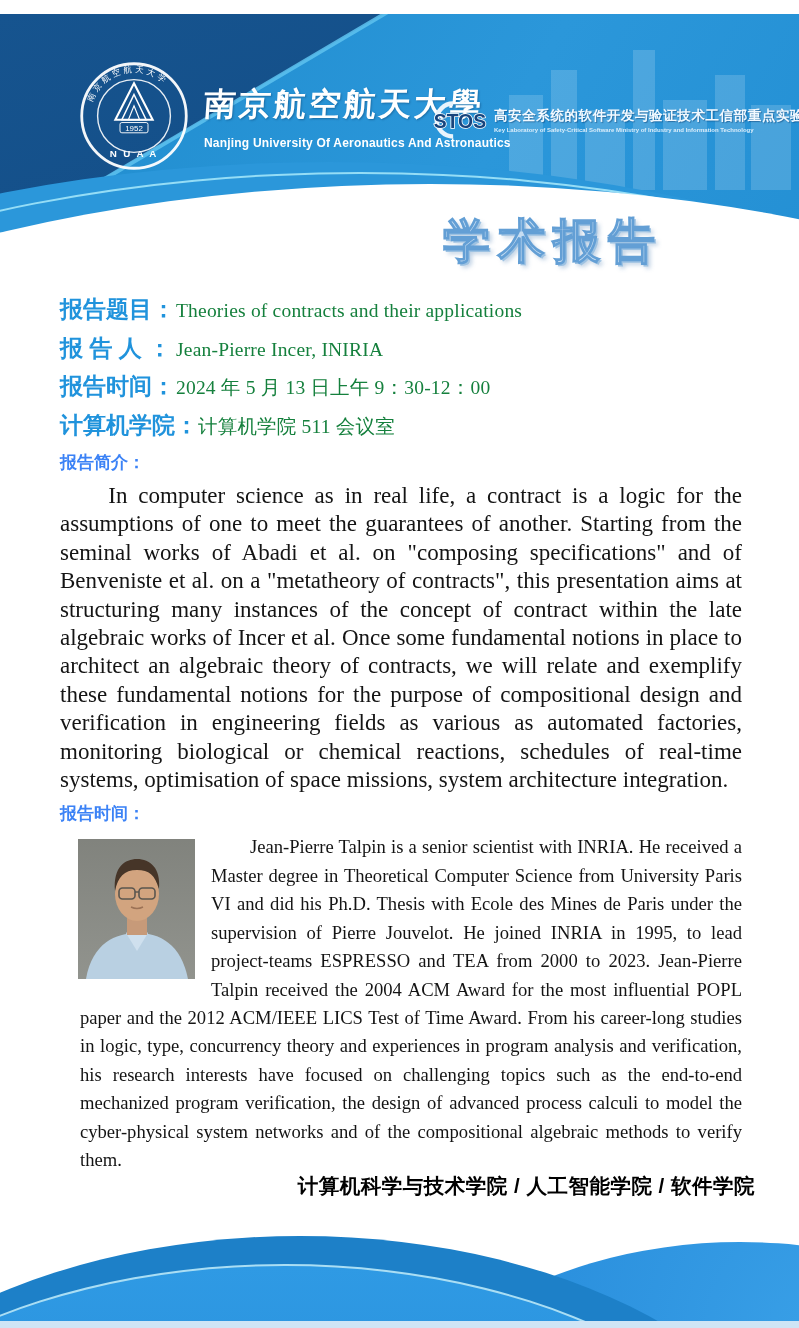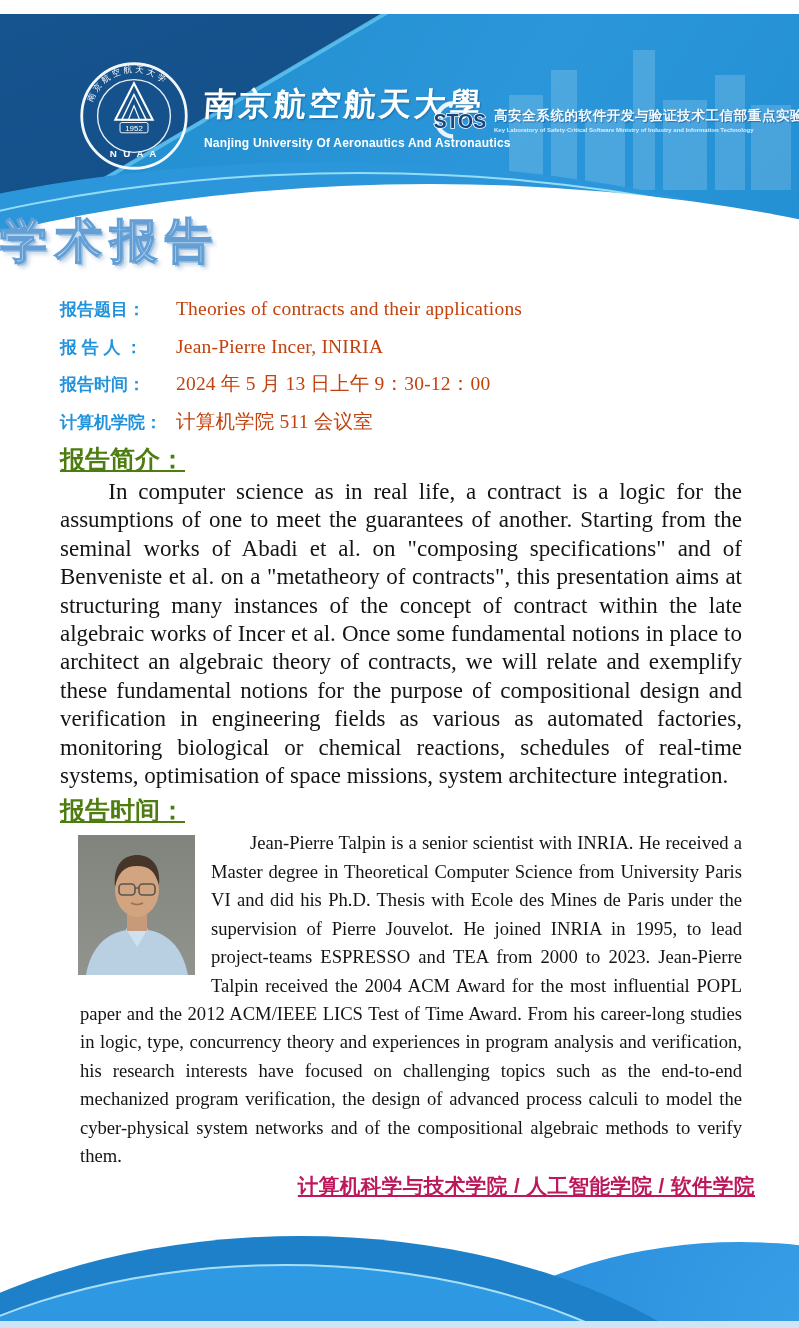--- a/index.html
+++ b/index.html
@@ -46,58 +46,58 @@
     color:#f2f9ff; font-size:13.5px; font-weight:700; letter-spacing:.6px; white-space:nowrap;
     font-family:"Liberation Serif","DejaVu Serif",serif; text-shadow:1px 1px 1px rgba(10,60,110,.5);
   }
   .lab-en {
     color:#d9edfb; font-size:6px; font-weight:700; margin-top:2px; white-space:nowrap;
     font-family:"Liberation Sans","DejaVu Sans",sans-serif;
   }
 
   
   .poster-title {
-    position:absolute; top:210px; left:0; width:663px; text-align:left;
+    position:absolute; top:210px; left:0; width:663px; text-align:right;
     font-size:47px; font-weight:700; letter-spacing:8px;
     color:#c6ddf2; -webkit-text-stroke:1.2px #639fd5;
     text-shadow:2px 2px 0 #9dc2e2, 4px 4px 4px rgba(70,120,175,.35);
     font-family:"Liberation Serif","DejaVu Serif",serif; z-index:5;
   }
 
   
   .content { position:absolute; top:296px; left:60px; width:682px; color:#1b1b1b; }
   .field-row { display:flex; align-items:baseline; line-height:26px; margin-bottom:10.5px; }
   .field-label {
-    flex:0 0 116px; color:#2093dc; font-weight:700; font-size:17px;
+    flex:0 0 116px; color:#2093dc; font-weight:700; font-size:23px;
     font-family:"Liberation Sans","DejaVu Sans",sans-serif; white-space:nowrap;
   }
-  .field-value { font-size:19.5px; color:#c2410c; letter-spacing:.2px; }
+  .field-value { font-size:19.5px; color:#15803d; letter-spacing:.2px; }
   .section-label {
-    color:#4d7c0f; font-weight:700; font-size:25px; line-height:26px;
-    font-family:"Liberation Sans","DejaVu Sans",sans-serif; margin-bottom:6px;text-decoration:underline;
+    color:#3b82f6; font-weight:700; font-size:17px; line-height:26px;
+    font-family:"Liberation Sans","DejaVu Sans",sans-serif; margin-bottom:6px;
   }
   .abstract {
     font-size:23px; line-height:28.4px; text-align:justify; text-indent:2.1em;
     color:#141414; margin-bottom:7px;
   }
   .bio-wrap { font-size:18.6px; line-height:28.4px; text-align:justify; color:#141414; }
   .bio-photo { float:left; width:117px; height:140px; margin:6px 16px 6px 18px; background:#8b8d88; }
   .bio-text { text-indent:2.1em;margin-left:20px; }
 
   
   .cic-block { position:absolute; left:58px; top:1126px; width:240px; text-align:center; }
   .cic-logo { width:96px; height:86px; }
   .cic-zh {
     color:#2f77b5; font-size:13.5px; font-weight:700; letter-spacing:2px; margin-top:2px;
     font-family:"Liberation Sans","DejaVu Sans",sans-serif; white-space:nowrap;
   }
   .cic-en { color:#a8a8a8; font-size:6px; margin-top:3px; font-family:"Liberation Sans","DejaVu Sans",sans-serif; white-space:nowrap; }
   .colleges {
-    position:absolute; right:44px; top:1172px; font-size:20.5px; font-weight:700; color:#be185d;
-    font-family:"Liberation Sans","DejaVu Sans",sans-serif; letter-spacing:.5px; white-space:nowrap;text-decoration:underline;
+    position:absolute; right:44px; top:1172px; font-size:20.5px; font-weight:700; color:#000000;
+    font-family:"Liberation Sans","DejaVu Sans",sans-serif; letter-spacing:.5px; white-space:nowrap;
   }
 
   
   .wave { position:absolute; left:0; top:1232px; width:799px; height:96px; overflow:hidden; }
   .wave-right {
     position:absolute; width:780px; height:560px; border-radius:50%; left:350px; top:10px;
     background:radial-gradient(ellipse at 62% 16%, #39a0e7 0%, #2a8fdd 45%, #1d6fc0 85%);
   }
   .wave-left-outer { position:absolute; width:1040px; height:620px; border-radius:50%; left:-220px; top:4px; background:#1d80c8; }
   .wave-left-inner {

